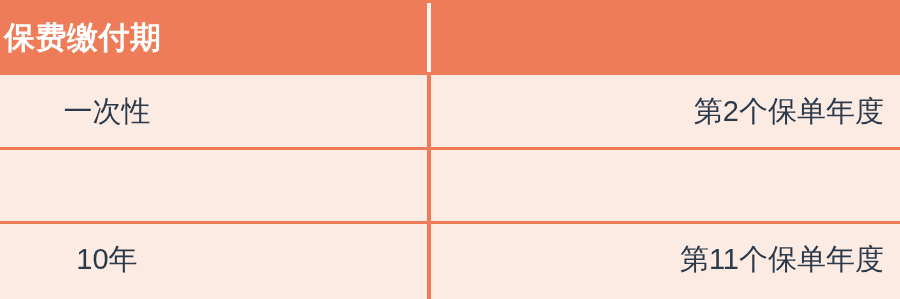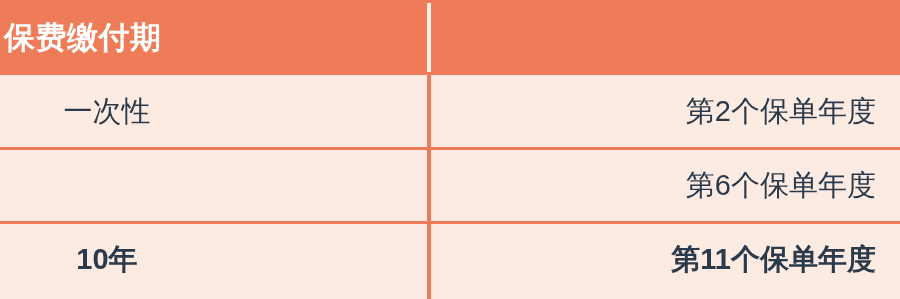--- a/index.html
+++ b/index.html
@@ -73,21 +73,21 @@
     background: #FCEBE3;
   }
   .trow {
     position: absolute;
     left: 0;
     width: 900px;
     height: 74px;
   }
   .trow-0 { top: 0px; }
   .trow-1 { top: 74px; }
-  .trow-2 { top: 148px; font-weight: bold; }
+  .trow-2 { top: 148px; }
 
   .row-rule {
     position: absolute;
     left: 0;
     width: 900px;
     height: 3px;
     background: #EE7B58;
   }
   .rule-1 { top: 72px; }
   .rule-2 { top: 146px; }
@@ -113,21 +113,21 @@
   }
   .bcell-left {
     left: 0;
     width: 214px;
     justify-content: center;
   }
   .bcell-right {
     left: 432px;
     width: 468px;
     justify-content: flex-end;
-    padding-right: 24px;
+    padding-right: 16px;
     box-sizing: border-box;
   }
 </style>
 </head>
 <body>
 
 <div class="table-root">
 
   <div class="thead">
     <div class="hcell hcell-left">保费缴付期</div>
@@ -137,21 +137,20 @@
   <div class="tbody">
 
     <div class="trow trow-0">
       <div class="bcell bcell-left">一次性</div>
       <div class="bcell bcell-right">第2个保单年度</div>
     </div>
 
     <div class="row-rule rule-1"></div>
 
     <div class="trow trow-1">
-      <div class="bcell bcell-right">第6个保单年度</div>
     </div>
 
     <div class="row-rule rule-2"></div>
 
     <div class="trow trow-2">
       <div class="bcell bcell-left">10年</div>
       <div class="bcell bcell-right">第11个保单年度</div>
     </div>
 
     <div class="body-divider"></div>

